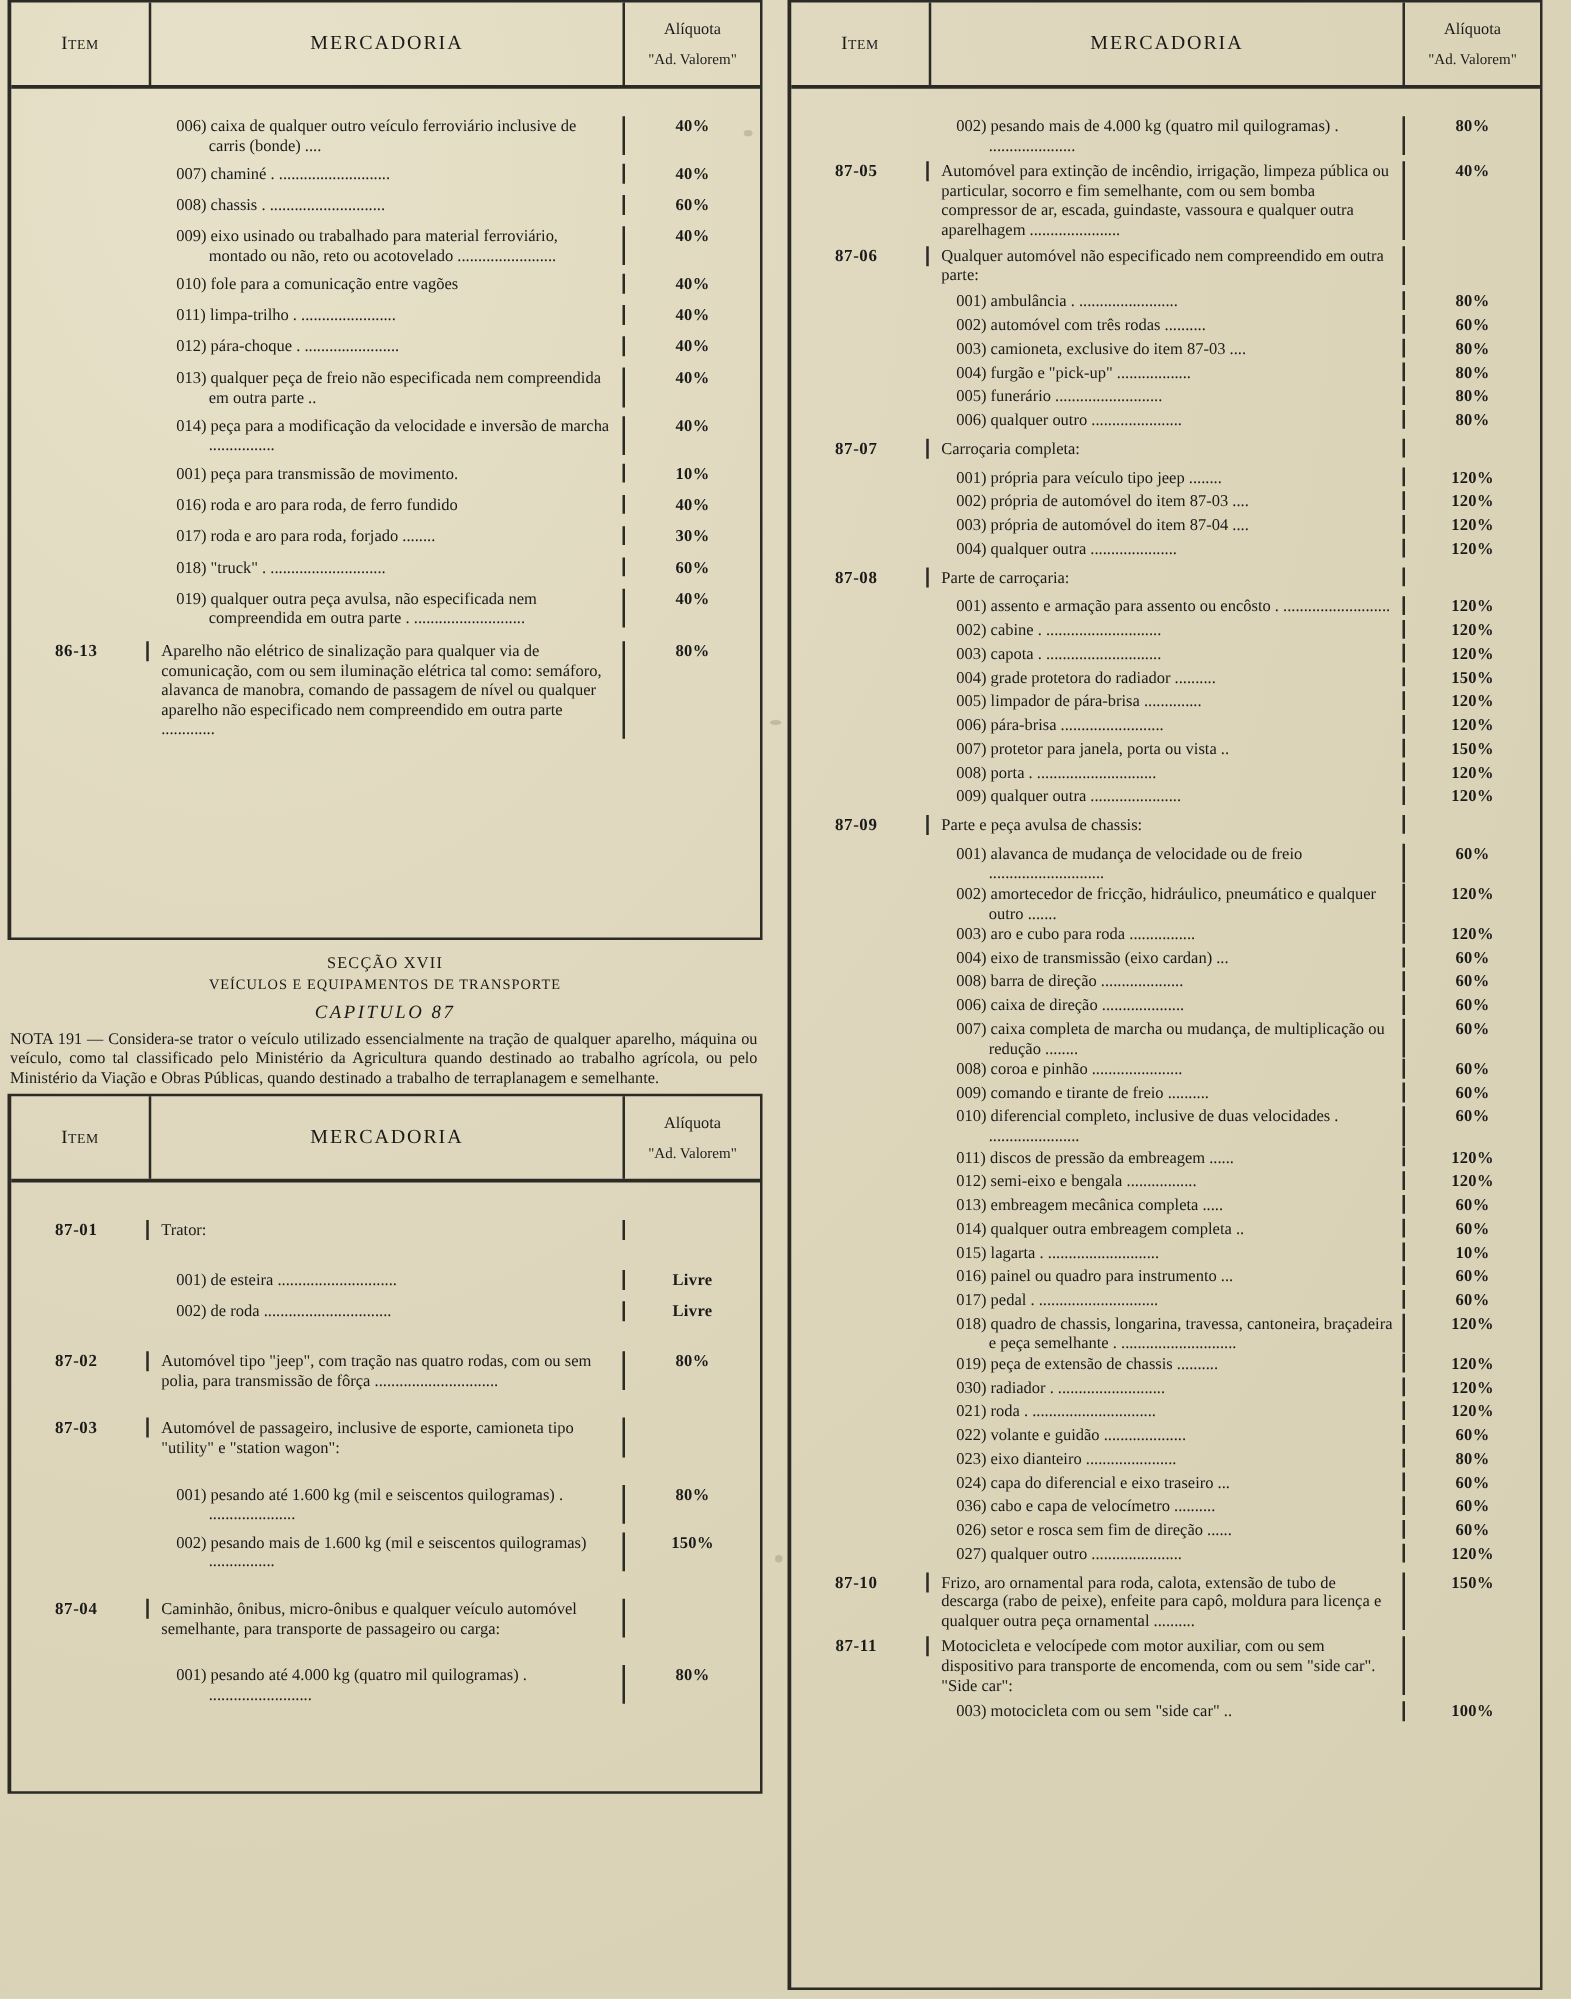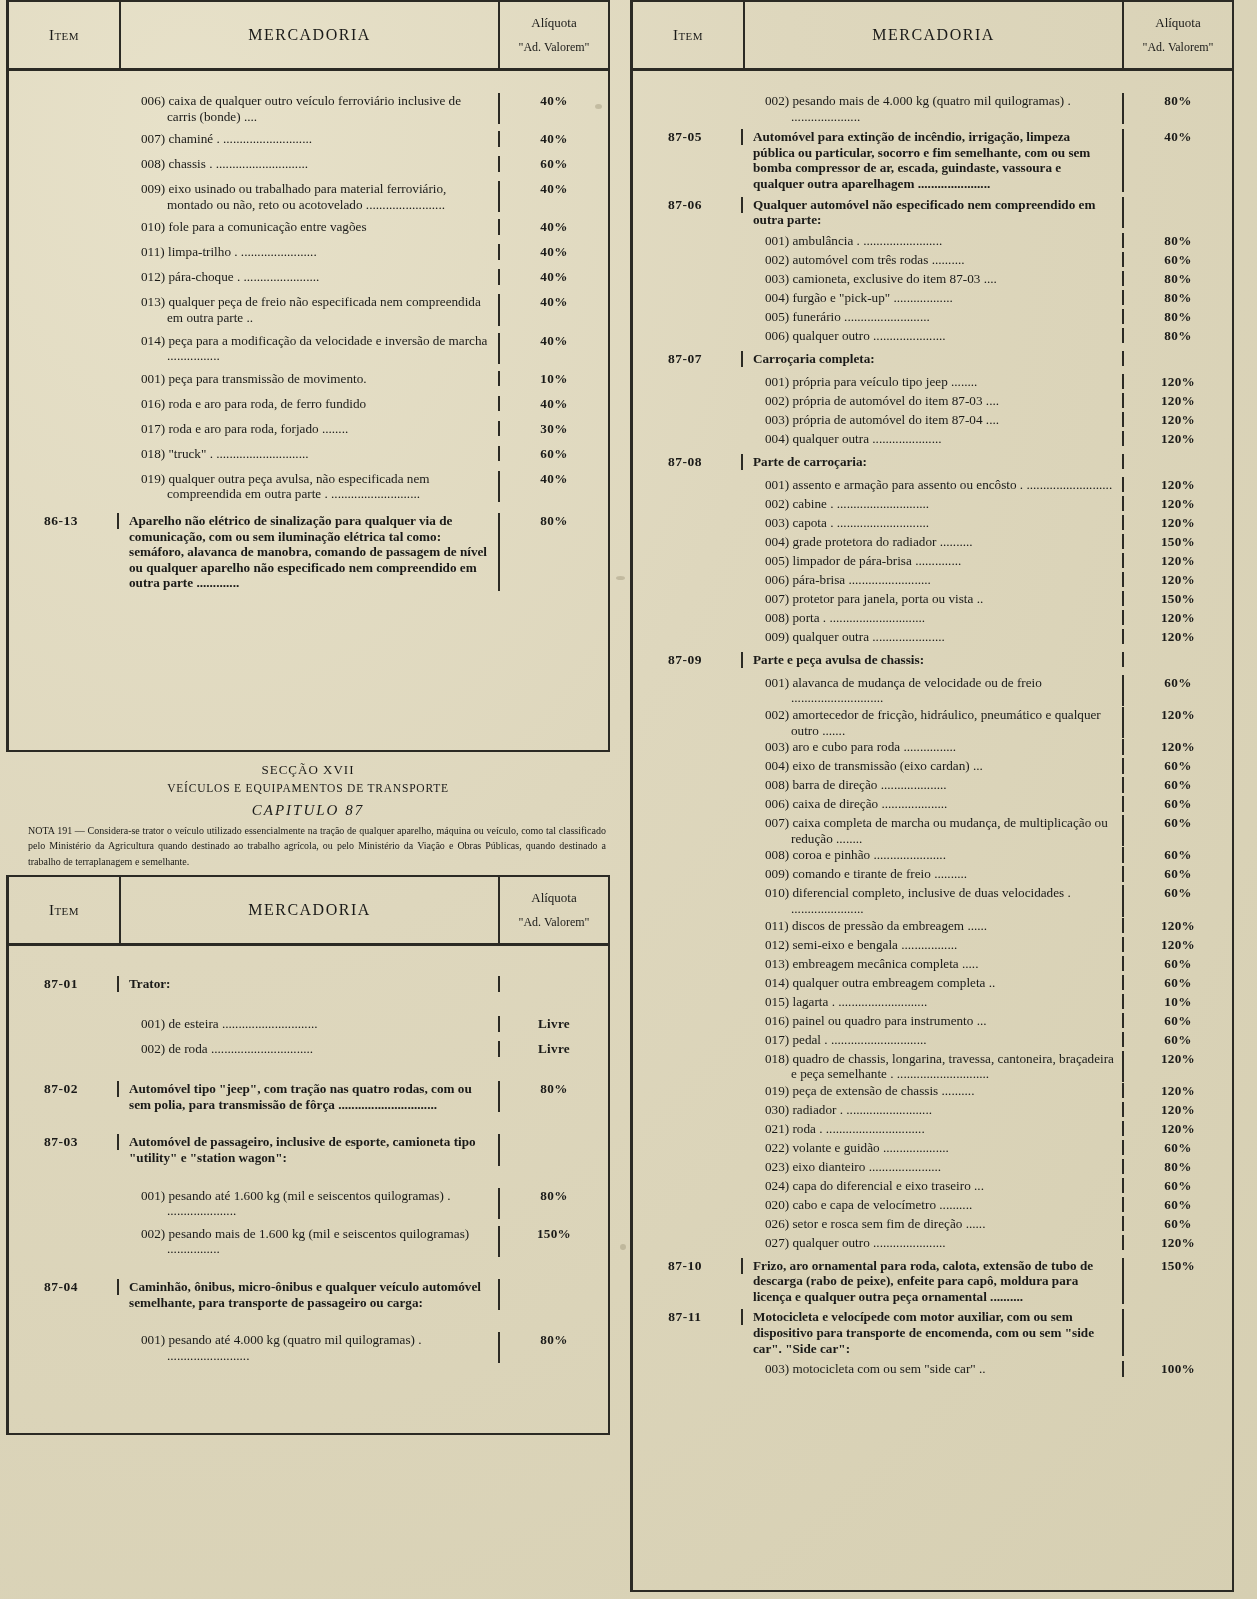--- a/index.html
+++ b/index.html
@@ -92,21 +92,21 @@
     width:108px;
     flex:0 0 108px;
     box-sizing:border-box;
     text-align:center;
     font-size:13.2px;
     font-weight:bold;
     line-height:15.6px;
     letter-spacing:.3px;
   }
   .sub{padding-left:48px;text-indent:-26px;}
-  .hang{padding-left:10px;font-weight:bold;}
+  .hang{padding-left:10px;}
   .spacer{height:12px;}
   .spacer-l{height:20px;}
 
   
   .section-block{
     margin:0;
     padding:10px 0 6px 0;
     text-align:center;
   }
   .sec-title{
@@ -127,24 +127,23 @@
     letter-spacing:2px;
     margin-bottom:4px;
   }
   .cap-sub{
     font-style:italic;
     font-size:13.5px;
     margin-bottom:10px;
   }
   .nota{
     text-align:justify;
-    font-size:10px;
+    font-size:13px;
     line-height:15.4px;
     padding:0 4px 0 2px;
-    margin-left:20px;
   }
 
   
   .speck{position:absolute;background:#8d8566;opacity:.35;border-radius:50%;}
 </style>
 </head>
 <body>
 
 <div class="page">
 
@@ -632,21 +631,21 @@
           </div>
           <div class="spacer" style="height: 1px;"></div>
           <div class="row">
             <div class="c-item"></div>
             <div class="c-merc sub">024) capa do diferencial e eixo traseiro ...</div>
             <div class="c-ali">60%</div>
           </div>
           <div class="spacer" style="height: 1px;"></div>
           <div class="row">
             <div class="c-item"></div>
-            <div class="c-merc sub">020) cabo e capa de velocímetro ..........</div>
+            <div class="c-merc sub">036) cabo e capa de velocímetro ..........</div>
             <div class="c-ali">60%</div>
           </div>
           <div class="spacer" style="height: 1px;"></div>
           <div class="row">
             <div class="c-item"></div>
             <div class="c-merc sub">026) setor e rosca sem fim de direção ......</div>
             <div class="c-ali">60%</div>
           </div>
           <div class="spacer" style="height: 1px;"></div>
           <div class="row">

